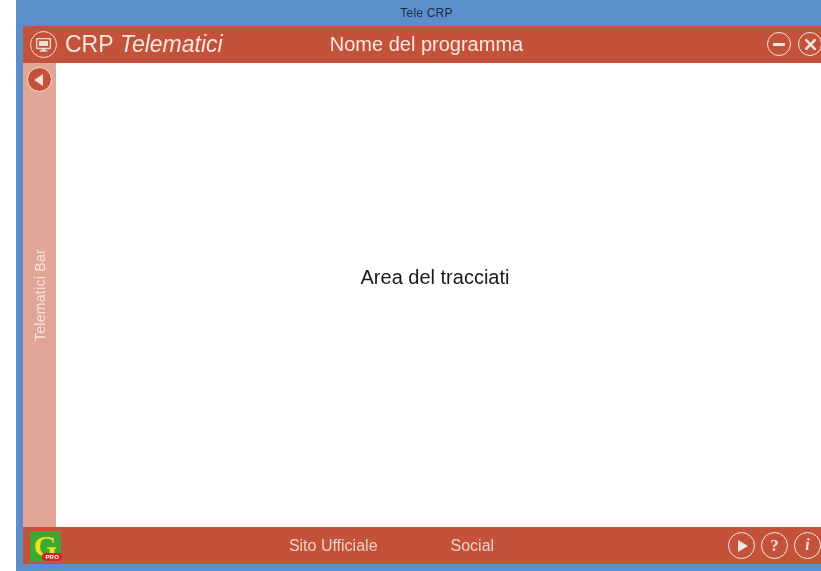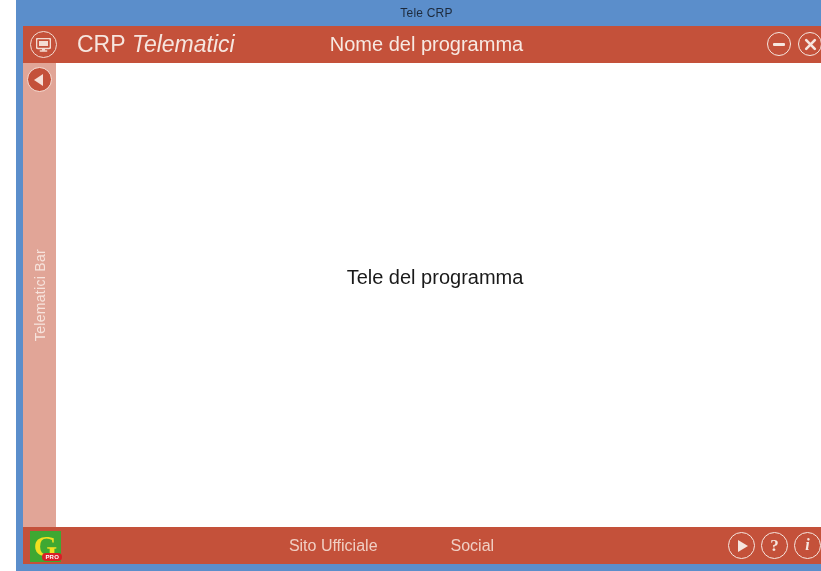--- a/index.html
+++ b/index.html
@@ -59,21 +59,21 @@
     width: 807px;
     height: 37px;
     background: #c4513a;
     display: flex;
     align-items: center;
   }
   #brand {
     display: flex;
     align-items: center;
     margin-left: 7px;
-    gap: 20px;
+    gap: 8px;
   }
   #brand-icon {
     width: 25px;
     height: 25px;
     border-radius: 50%;
     border: 1.6px solid #f3dcd2;
     display: flex;
     align-items: center;
     justify-content: center;
     flex: none;
@@ -370,21 +370,21 @@
     <div id="sidebar">
       <div id="sidebar-label">
         <span>Telematici Bar</span>
       </div>
     </div>
     <div id="sidebar-toggle" style="position:absolute;left:4px;top:41px;">
       <span class="tri"></span>
     </div>
 
     <div id="program-area">
-      <span id="program-area-label">Tele del programma</span>
+      <span id="program-area-label">Area del tracciati</span>
     </div>
 
     <div id="release-strip">
       <span id="release-strip-text">area di indicazione release e ultimi aggiornamenti dei tracciati</span>
     </div>
 
     <div id="app-footer">
 
       <div id="footer-logo">
         <span class="g-letter">G</span>

